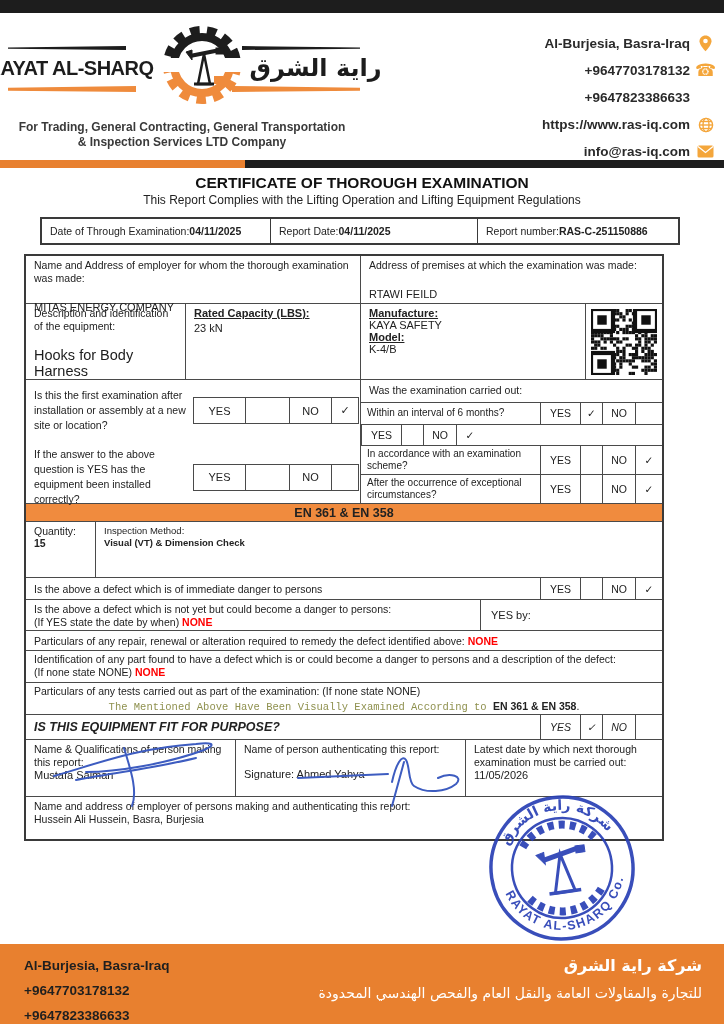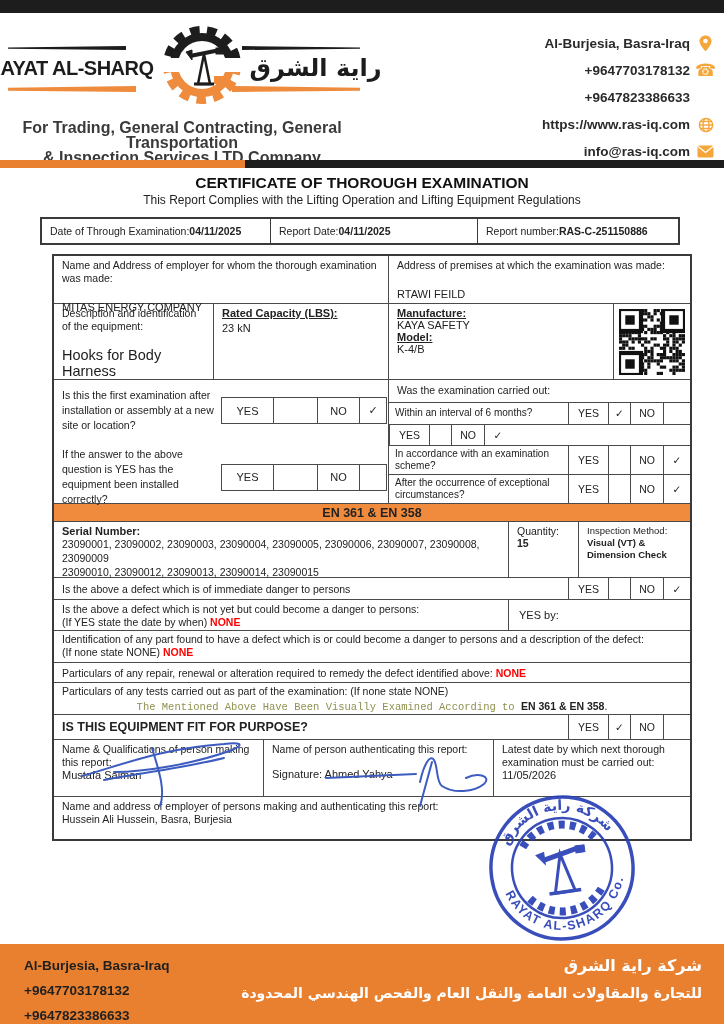--- a/index.html
+++ b/index.html
@@ -11,40 +11,40 @@
   
   .logo-wrap { position:absolute; left:6px; top:20px; width:356px; height:96px; }
   .logo-row { position:relative; display:flex; align-items:center; justify-content:center; gap:4px; height:96px; }
   .brand-en { font-weight:bold; font-size:20px; letter-spacing:-0.5px; color:#1c1c1c; white-space:nowrap; }
   .brand-ar { font-family:"DejaVu Sans", sans-serif; font-weight:bold; font-size:24px; color:#1c1c1c; white-space:nowrap; direction:rtl; }
   .swoosh { position:absolute; height:4px; }
   .sw-tl { left:2px; top:26px; width:118px; background:#1d1d1d; clip-path:polygon(0 40%,100% 0,100% 100%,0 70%); }
   .sw-bl { left:2px; top:66px; width:128px; height:6px; background:#ef8b3c; clip-path:polygon(0 30%,100% 0,100% 100%,0 80%); }
   .sw-tr { right:2px; top:26px; width:118px; background:#1d1d1d; clip-path:polygon(0 0,100% 40%,100% 70%,0 100%); }
   .sw-br { right:2px; top:66px; width:128px; height:6px; background:#ef8b3c; clip-path:polygon(0 0,100% 30%,100% 80%,0 100%); }
-  .tagline { position:absolute; left:4px; top:120px; width:356px; text-align:center; font-weight:bold; font-size:16px; color:#3a3a3a; line-height:15px; }
+  .tagline { position:absolute; left:4px; top:120px; width:356px; text-align:center; font-weight:bold; font-size:12px; color:#3a3a3a; line-height:15px; }
 
   .contact { position:absolute; right:10px; top:30px; width:260px; }
   .c-line { display:flex; justify-content:flex-end; align-items:center; gap:7px; height:27px; font-weight:bold; font-size:13.5px; color:#2a2a2a; }
   .c-ico { width:17px; height:17px; flex:0 0 17px; display:flex; align-items:center; justify-content:center; }
 
   .divider { position:absolute; left:0; top:160px; width:724px; height:8px; display:flex; }
   .divider .d-or { width:245px; background:#e8802f; }
   .divider .d-bk { flex:1; background:#1d1d1d; }
 
   .doc-title { position:absolute; left:0; top:174px; width:724px; text-align:center; font-weight:bold; font-size:15.5px; color:#111; }
   .doc-sub  { position:absolute; left:0; top:193px; width:724px; text-align:center; font-size:12px; color:#222; }
 
   
   .datebar { position:absolute; left:40px; top:217px; width:640px; height:28px; border:2px solid #3a3a3a; display:flex; font-size:10.5px; }
   .datebar .dcell { display:flex; align-items:center; padding-left:8px; border-right:1.5px solid #3a3a3a; }
   .datebar .dcell:last-child { border-right:none; }
   .bold { font-weight:bold; }
 
-  .maintable { position:absolute; left:52px; top:254px; width:640px; border:2px solid #3a3a3a; font-size:10.5px; }
+  .maintable { position:absolute; left:24px; top:254px; width:640px; border:2px solid #3a3a3a; font-size:10.5px; }
   .mrow { display:flex; border-bottom:1px solid #4a4a4a; }
   .mrow:last-child { border-bottom:none; }
   .cellR { border-right:1px solid #4a4a4a; }
   .pad { padding:3px 8px; }
   .lab { font-size:10.5px; line-height:13px; }
   .val { font-size:11px; }
   .red { color:#f00; }
   .olive { color:#8f914f;font-family:Liberation Mono, monospace; }
 
   .rowA { height:48px; }
@@ -81,38 +81,38 @@
   .rowF .f1 { flex:1; display:flex; align-items:center; padding:0 8px; }
 
   .rowG { height:31px; }
   .rowG .g1 { width:455px; } .rowG .g2 { flex:1; display:flex; align-items:center; padding-left:10px; font-size:11px; }
 
   .rowH { height:20px; display:flex; align-items:center; padding:0 8px; }
   .rowI { height:32px; }
   .rowJ { height:32px; }
   .rowJ .center-note { text-align:center; margin-top:2px; }
 
-  .rowK { height:25px; }
+  .rowK { height:25px;font-style:italic; }
   .rowK .k1 { flex:1; display:flex; align-items:center; padding:0 8px; font-weight:bold; font-size:12.5px; }
 
   .rowL { height:57px; }
   .rowL .l1 { width:210px; position:relative; } .rowL .l2 { width:230px; position:relative; } .rowL .l3 { flex:1; }
   .sig { position:absolute; pointer-events:none; }
 
   .rowM { height:42px; }
 
   .stamp { position:absolute; left:486px; top:792px; width:152px; height:152px; transform:rotate(-8deg); opacity:0.92; }
 
   .qrbox { width:66px; height:66px; }
 
   .footer { position:absolute; left:0; top:944px; width:724px; height:80px; background:#e8802f; }
   .f-left { position:absolute; left:24px; top:9px; font-weight:bold; font-size:13.5px; color:#1f1f1f; line-height:25px; }
   .f-right { position:absolute; right:22px; top:8px; text-align:right; color:#fff; font-family:"DejaVu Sans", sans-serif; direction:rtl; }
   .f-ar1 { font-weight:bold; font-size:16px; line-height:28px; }
-  .f-ar2 { font-weight:bold; font-size:14px; line-height:26px;margin-left:6px; }
+  .f-ar2 { font-weight:normal; font-size:14px; line-height:26px;margin-left:6px; }
 </style>
 </head>
 <body>
 
 <div class="page">
 
   <div class="topbar"></div>
 
   <div class="logo-wrap">
     <div class="swoosh sw-tl"></div>
@@ -474,25 +474,20 @@
           <div class="gcell gM1"></div>
           <div class="gcell gNO">NO</div>
           <div class="gcell gM2">✓</div>
         </div>
       </div>
     </div>
 
     <div class="mrow rowEN">EN 361 &amp; EN 358</div>
 
     <div class="mrow rowE">
-      <div class="e1 cellR pad">
-        <span class="bold" style="font-size:11px;">Serial Number:</span>
-        <div class="serials">23090001, 23090002, 23090003, 23090004, 23090005, 23090006, 23090007, 23090008, 23090009</div>
-        <div class="serials">23090010, 23090012, 23090013, 23090014, 23090015</div>
-      </div>
       <div class="e2 cellR pad">
         <div>Quantity:</div>
         <div class="bold">15</div>
       </div>
       <div class="e3 pad">
         <div>Inspection Method:</div>
         <div class="bold">Visual (VT) &amp; Dimension Check</div>
       </div>
     </div>
 
@@ -505,29 +500,29 @@
     </div>
 
     <div class="mrow rowG">
       <div class="g1 cellR pad">
         <div class="lab">Is the above a defect which is not yet but could become a danger to persons:</div>
         <div class="lab"><span>(If YES state the date by when)</span> <span class="red bold">NONE</span></div>
       </div>
       <div class="g2">YES by:</div>
     </div>
 
+    <div class="mrow rowH">
+      <span>Particulars of any repair, renewal or alteration required to remedy the defect identified above:</span>&nbsp;<span class="red bold">NONE</span>
+    </div>
+
     <div class="mrow rowI" style="display:block;">
       <div class="pad" style="padding-top:2px;">
         <div class="lab">Identification of any part found to have a defect which is or could become a danger to persons and a description of the defect:</div>
         <div class="lab"><span>(If none state NONE)</span> <span class="red bold">NONE</span></div>
       </div>
-    </div>
-
-    <div class="mrow rowH">
-      <span>Particulars of any repair, renewal or alteration required to remedy the defect identified above:</span>&nbsp;<span class="red bold">NONE</span>
     </div>
 
     <div class="mrow rowJ" style="display:block;">
       <div class="pad" style="padding-top:2px;">
         <div class="lab">Particulars of any tests carried out as part of the examination: (If none state NONE)</div>
         <div class="center-note">
           <span class="olive">The Mentioned Above Have Been Visually Examined According to </span><span class="bold">EN 361 &amp; EN 358</span><span>.</span>
         </div>
       </div>
     </div>

